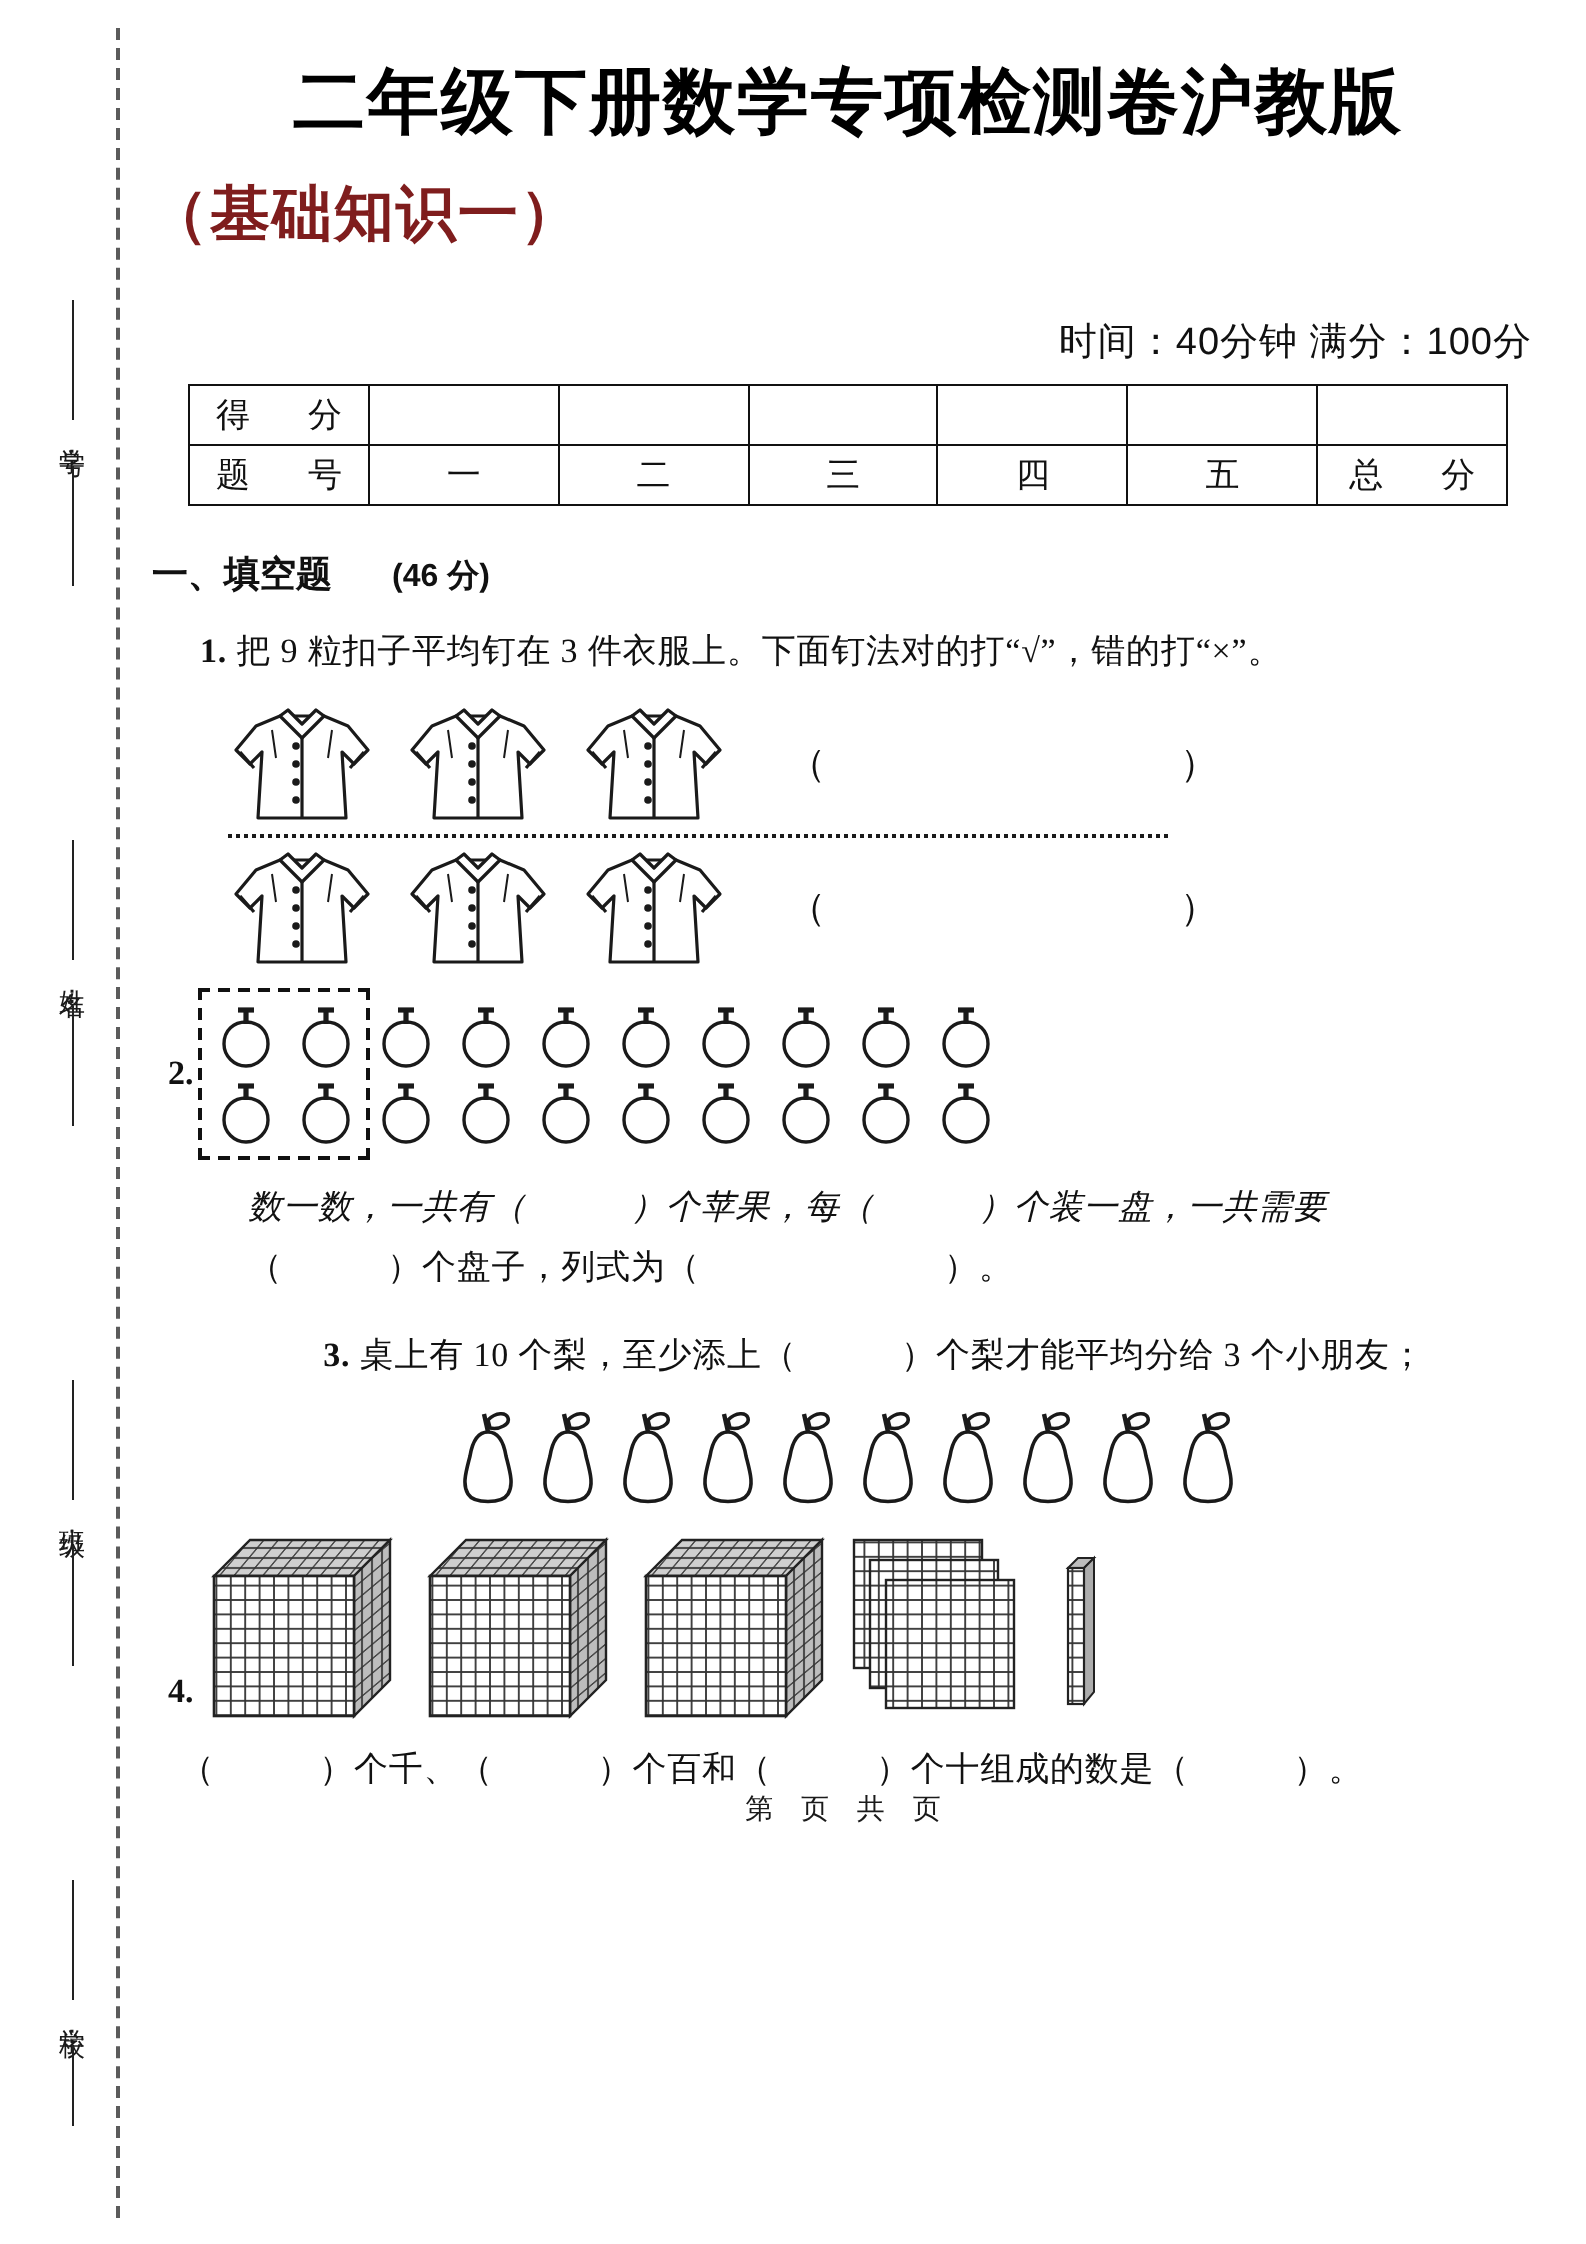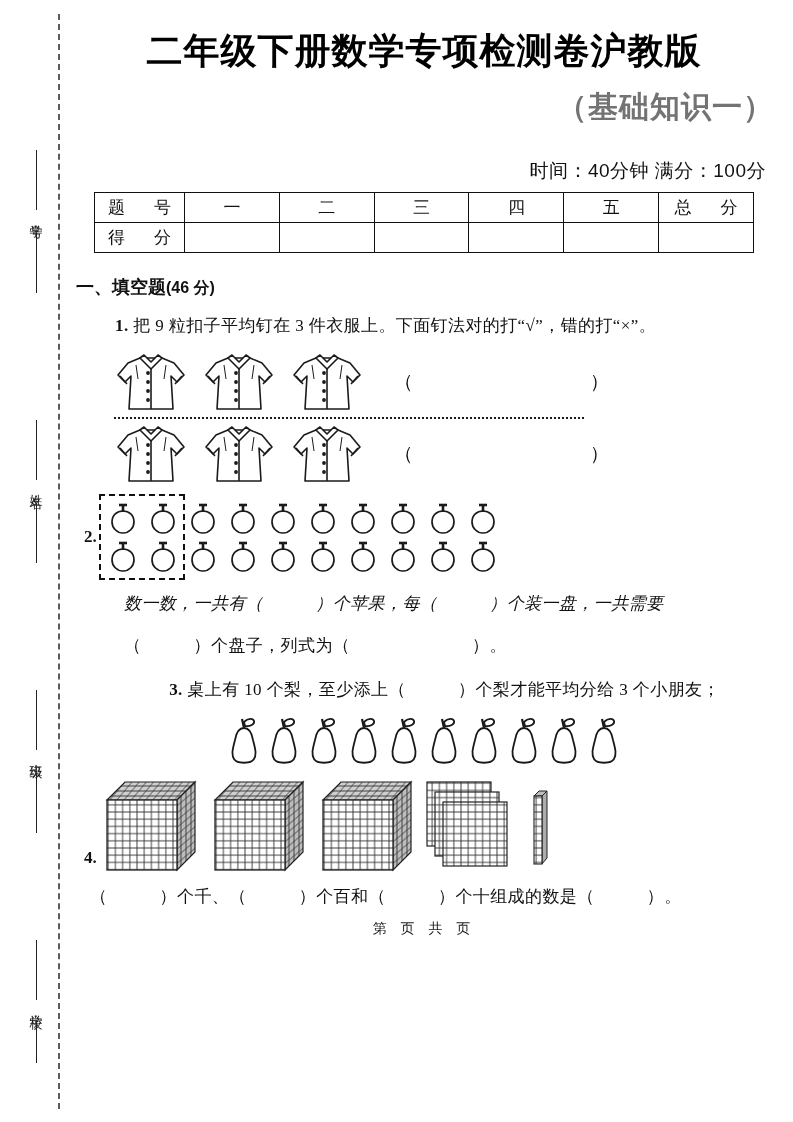--- a/index.html
+++ b/index.html
@@ -53,24 +53,24 @@
     text-align: center;
     letter-spacing: 1px;
     margin-top: 30px;
     line-height: 1.15;
     color: #000;
   }
   .title-sub {
     font-family: "Liberation Sans", "DejaVu Sans", sans-serif;
     font-weight: 700;
     font-size: 30px;
-    text-align: right;
+    text-align: left;
     letter-spacing: 1px;
     margin-top: 16px;
-    color: #737373;
+    color: #7f1d1d;
   }
 
   .exam-meta {
     font-family: "Liberation Sans", "DejaVu Sans", sans-serif;
     font-size: 19px;
     text-align: right;
     margin-top: 30px;
     padding-right: 8px;
     letter-spacing: 0.5px;
   }
@@ -98,30 +98,31 @@
   .section-heading {
     font-family: "Liberation Sans", "DejaVu Sans", sans-serif;
     font-weight: 700;
     font-size: 18px;
     margin-top: 22px;
     margin-left: 2px;
   }
   .section-heading .pts {
     font-weight: 700;
     font-size: 16px;
+    margin-left: 30px;
   }
 
   .q-text {
     font-size: 17px;
     line-height: 1.75;
-    margin-left: 41px;
+    margin-left: 26px;
     margin-top: 12px;
     letter-spacing: 0.4px;
   }
-  .q-text.indent2 { margin-left: 50px; margin-top: 12px; }
+  .q-text.indent2 { margin-left: 50px; margin-top: 0; }
   .q-num { font-weight: 700; font-family: "Liberation Serif", serif; }
 
   
   .shirt-block { margin-top: 8px; margin-left: 40px; position: relative; width: 620px; }
   .shirt-row {
     display: flex; align-items: flex-start;
   }
   .shirt-row .shirts { display: flex; gap: 14px; }
   .answer-paren {
     font-size: 19px; letter-spacing: 30px;
@@ -149,21 +150,21 @@
   
   .pear-row { display: flex; justify-content: center; gap: 4px; margin-top: 10px; }
 
   
   .blocks-block { margin-top: 10px; margin-left: 10px; display: flex; align-items: flex-end; }
   .blocks-label { font-weight: 700; font-size: 17px; margin-right: 4px; margin-bottom: 4px; }
   .blocks-row { display: flex; align-items: flex-end; gap: 12px; }
 
   
   .page-footer {
-    position: absolute; bottom: 8px; left: 0; width: 700px;
+    position: absolute; bottom: 32px; left: 0; width: 700px;
     text-align: center;
     font-family: "Liberation Sans", "DejaVu Sans", sans-serif;
     font-size: 14px;
     letter-spacing: 5px;
     color: #1a1a1a;
   }
 </style>
 </head>
 <body>
 
@@ -197,36 +198,36 @@
 
 <div id="page">
 
   <div class="title-main">二年级下册数学专项检测卷沪教版</div>
   <div class="title-sub">（基础知识一）</div>
   <div class="exam-meta">时间：40分钟 满分：100分</div>
 
   <table class="score-table">
     <tbody>
         <tr>
+      <td class="head-cell">得　分</td>
+      <td></td>
+      <td></td>
+      <td></td>
+      <td></td>
+      <td></td>
+      <td></td>
+    </tr>
+    <tr>
       <td class="head-cell">题　号</td>
       <td>一</td>
       <td>二</td>
       <td>三</td>
       <td>四</td>
       <td>五</td>
       <td>总　分</td>
-    </tr>
-    <tr>
-      <td class="head-cell">得　分</td>
-      <td></td>
-      <td></td>
-      <td></td>
-      <td></td>
-      <td></td>
-      <td></td>
     </tr>
   </tbody>
     </table>
 
   <div class="section-heading">
     <span>一、填空题</span><span class="pts">(46 分)</span>
   </div>
 
   <div class="q-text">
     <span class="q-num">1.</span>

